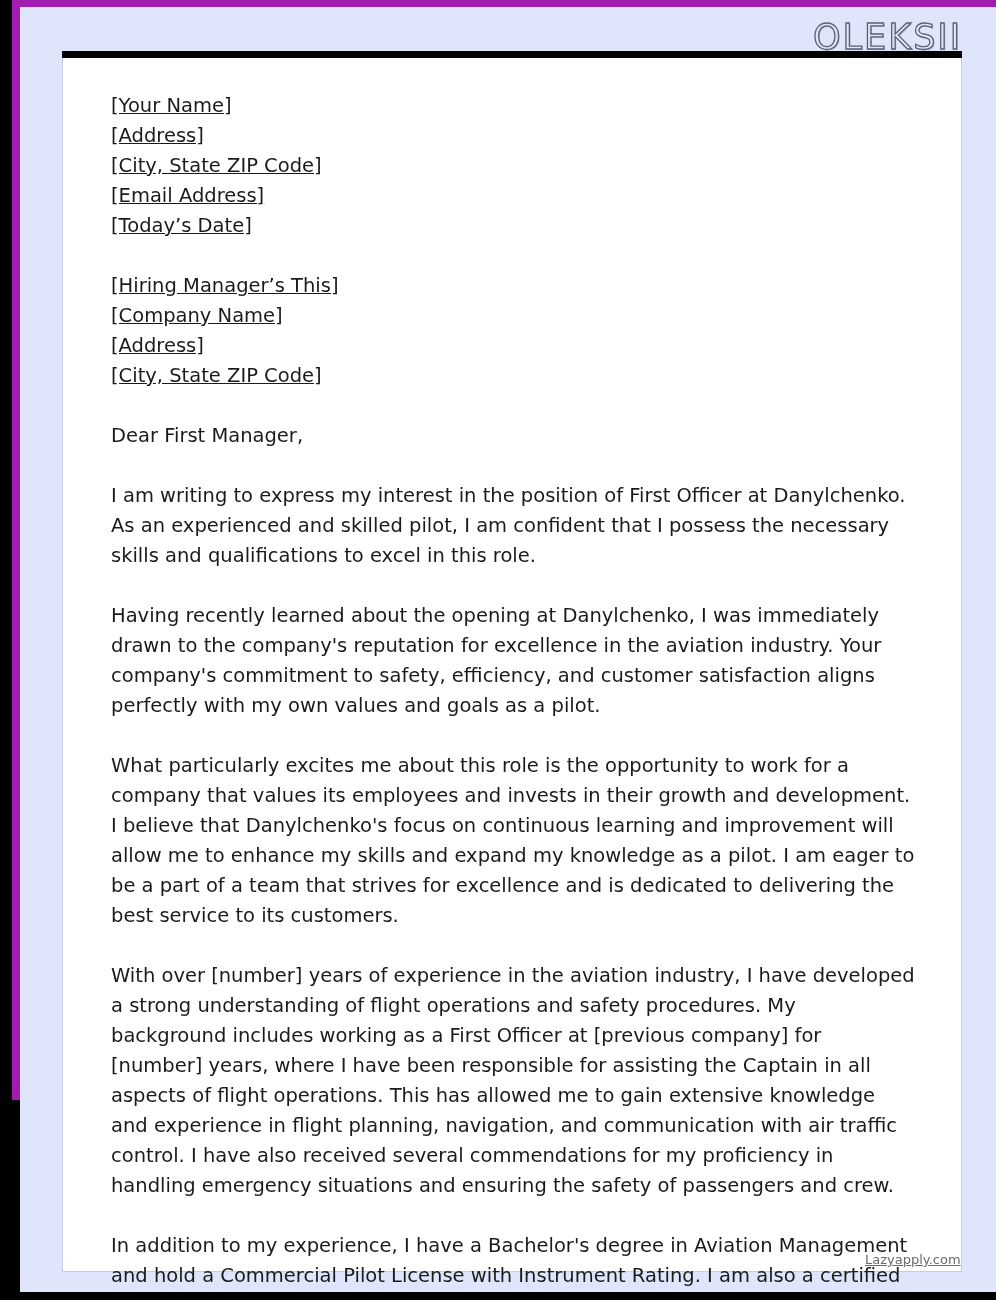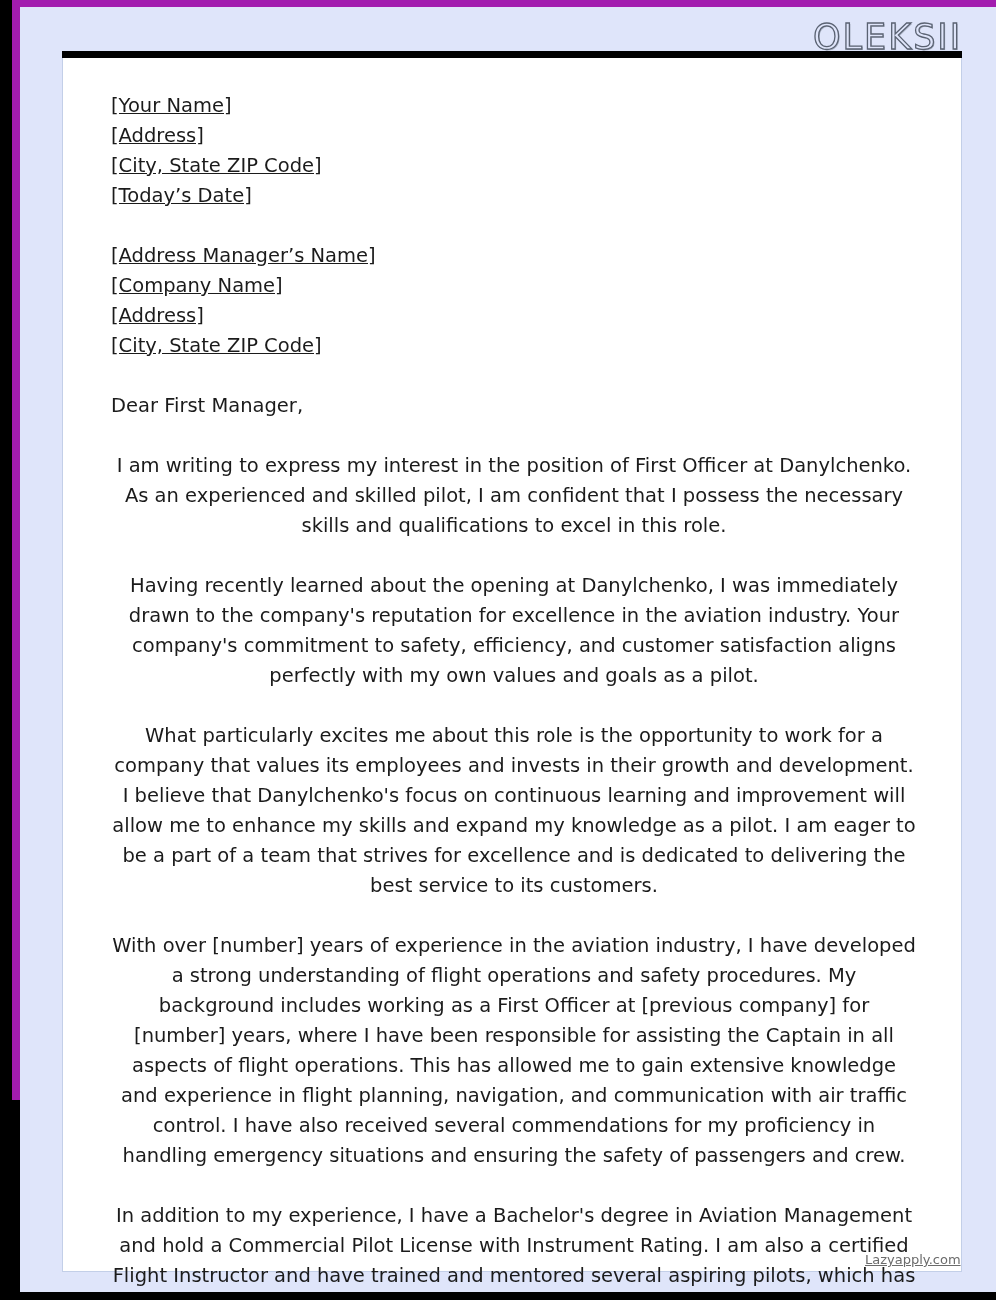--- a/index.html
+++ b/index.html
@@ -96,21 +96,21 @@
     display: block;
     white-space: nowrap;
   }
 
   .salutation {
     margin: 0 0 30px 0;
   }
 
   .para {
     margin: 0 0 30px 0;
-    text-align: center;
+    text-align: left;
   }
 
   
   .watermark {
     position: absolute;
     left: 845px;
     top: 1245px;
     font-size: 13px;
     line-height: 16px;
     color: #6b6b6b;
@@ -130,25 +130,26 @@
     <div class="header-rule"></div>
 
     <div class="doc-sheet"></div>
 
     <div class="letter-body">
 
       <div class="addr-block">
         <span class="addr-line">[Your Name]</span>
         <span class="addr-line">[Address]</span>
         <span class="addr-line">[City, State ZIP Code]</span>
+        <span class="addr-line">[Email Address]</span>
         <span class="addr-line">[Today’s Date]</span>
       </div>
 
       <div class="addr-block">
-        <span class="addr-line">[Address Manager’s Name]</span>
+        <span class="addr-line">[Hiring Manager’s This]</span>
         <span class="addr-line">[Company Name]</span>
         <span class="addr-line">[Address]</span>
         <span class="addr-line">[City, State ZIP Code]</span>
       </div>
 
       <p class="salutation">Dear First Manager,</p>
 
       <p class="para">I am writing to express my interest in the position of First Officer at Danylchenko. As an experienced and skilled pilot, I am confident that I possess the necessary skills and qualifications to excel in this role.</p>
       <p class="para">Having recently learned about the opening at Danylchenko, I was immediately drawn to the company's reputation for excellence in the aviation industry. Your company's commitment to safety, efficiency, and customer satisfaction aligns perfectly with my own values and goals as a pilot.</p>
       <p class="para">What particularly excites me about this role is the opportunity to work for a company that values its employees and invests in their growth and development. I believe that Danylchenko's focus on continuous learning and improvement will allow me to enhance my skills and expand my knowledge as a pilot. I am eager to be a part of a team that strives for excellence and is dedicated to delivering the best service to its customers.</p>

